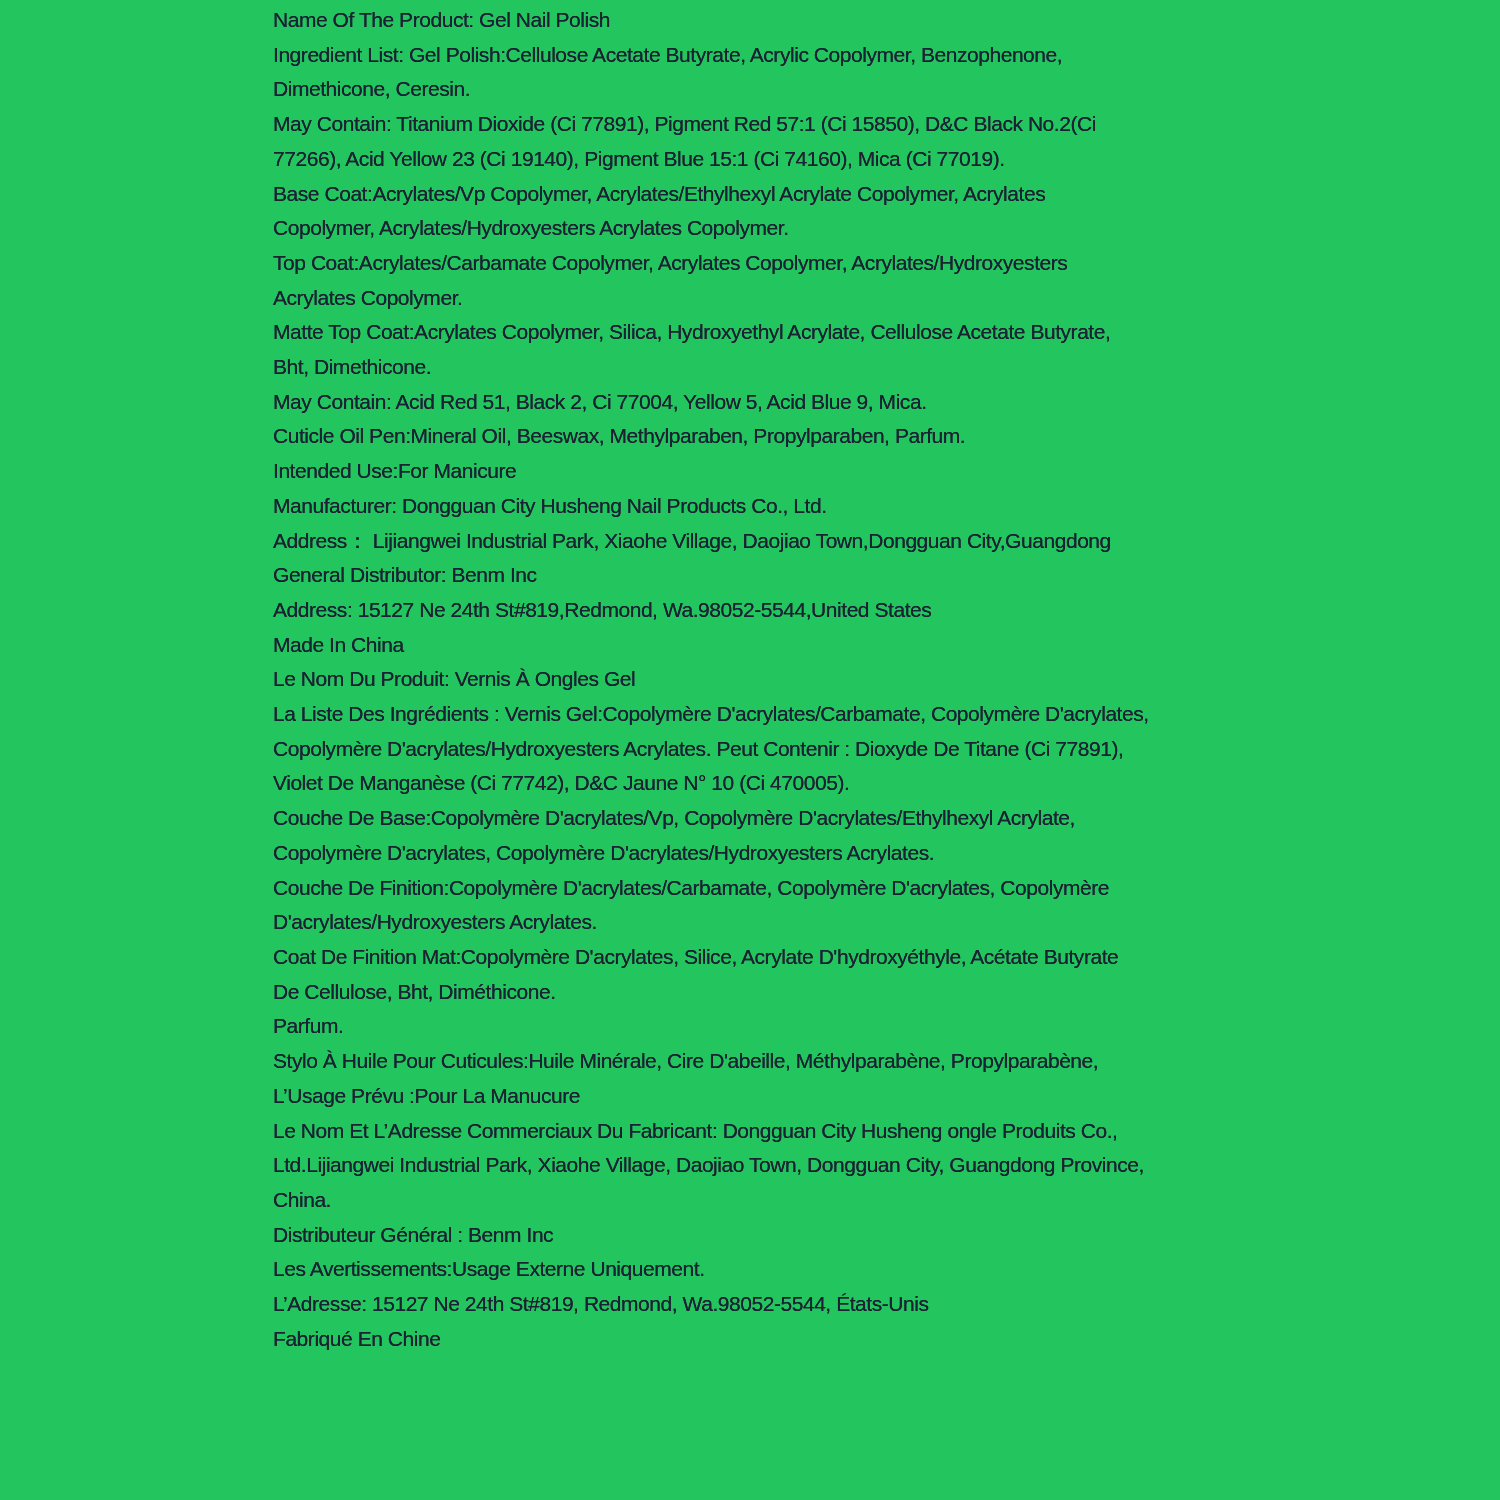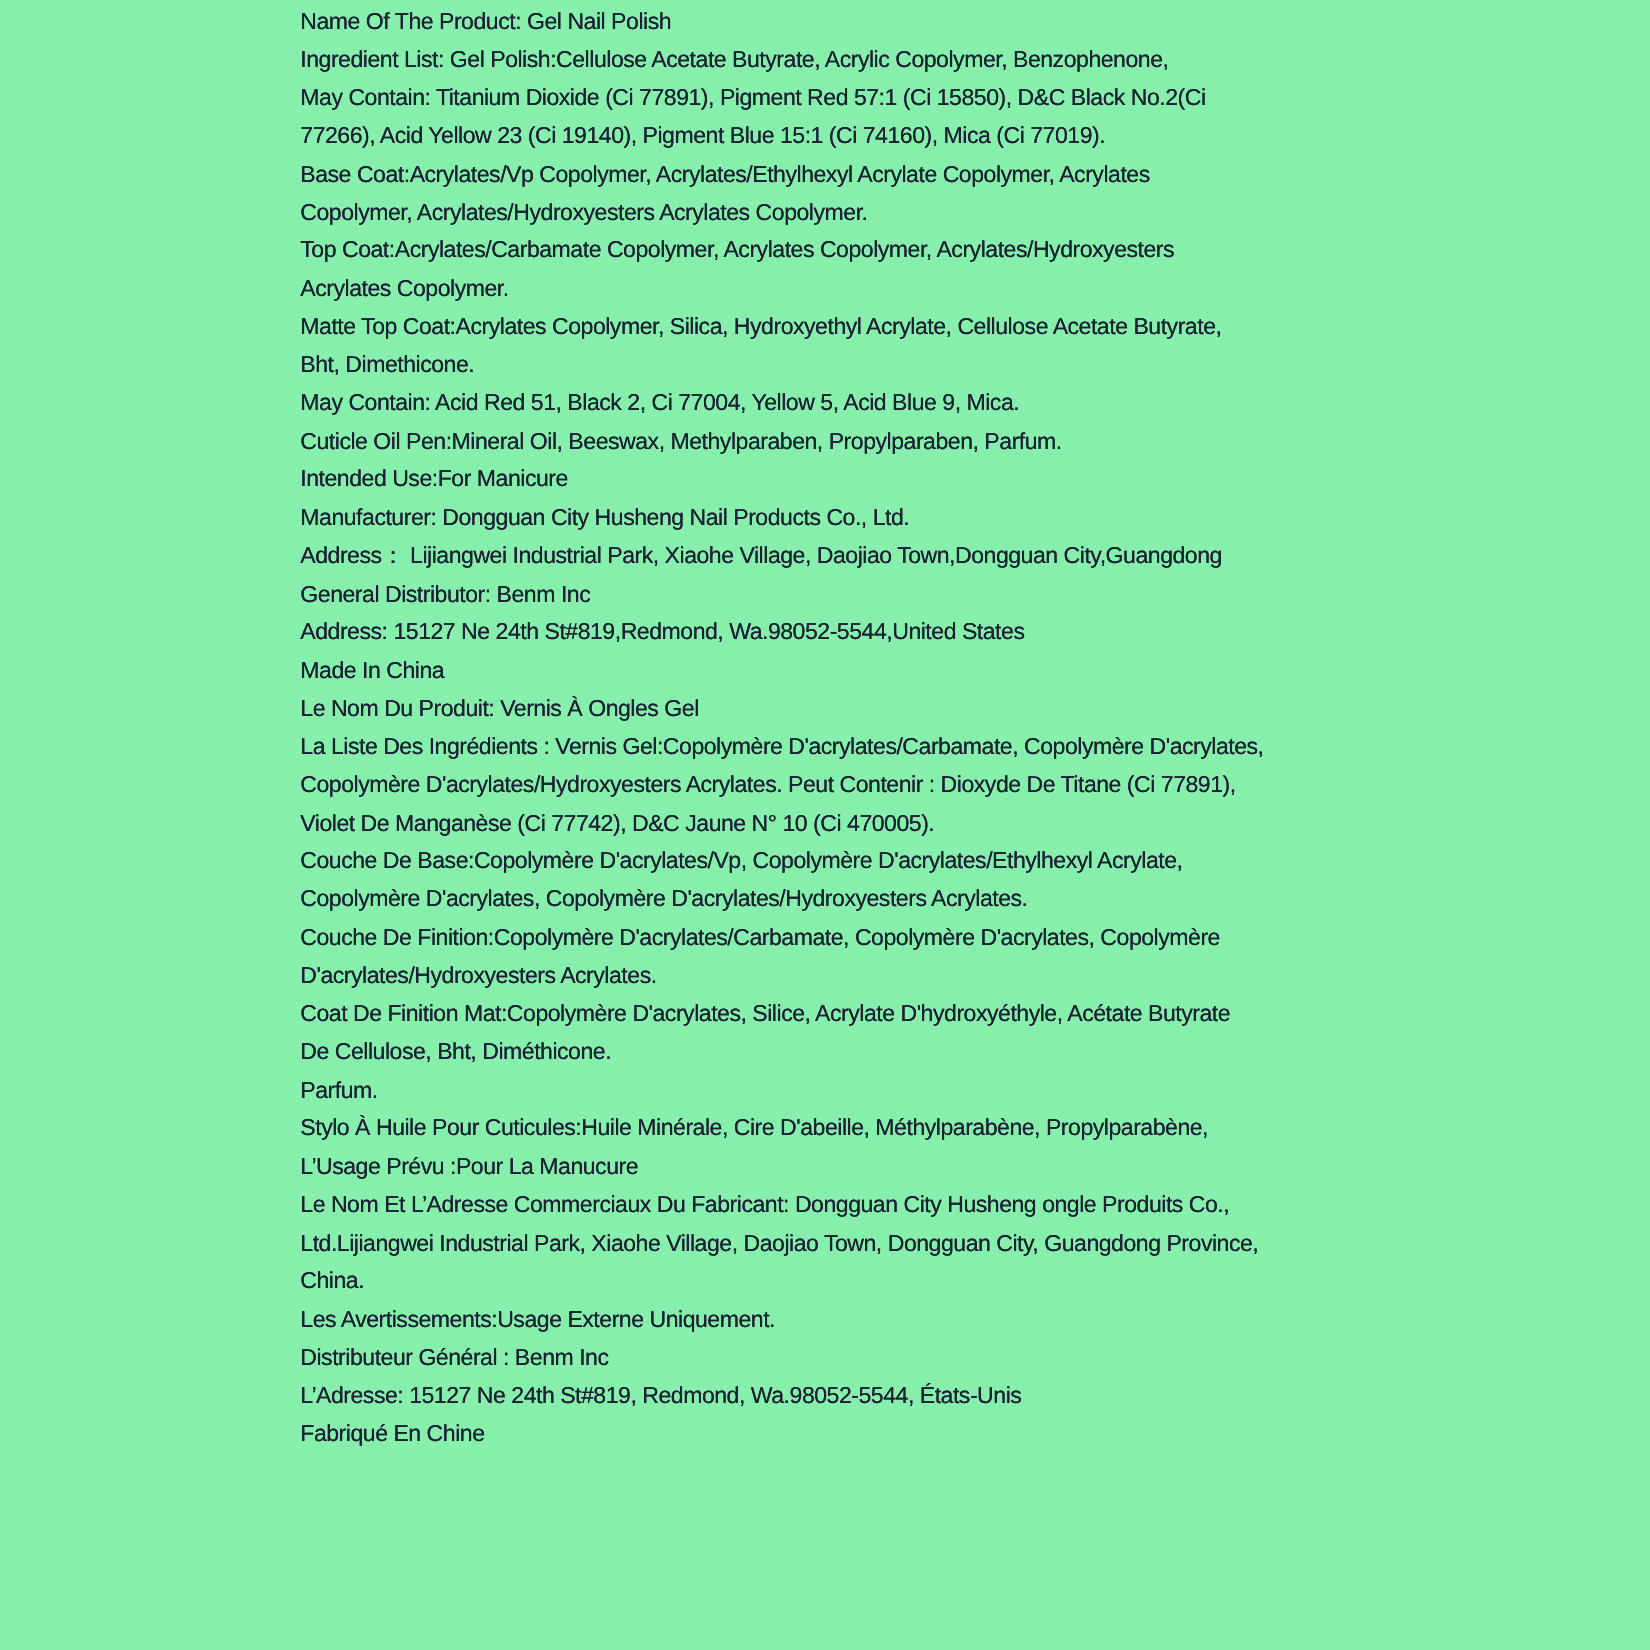--- a/index.html
+++ b/index.html
@@ -4,21 +4,21 @@
 <style>
   html, body {
     margin: 0;
     padding: 0;
     background: #ffffff;
   }
   .page {
     position: relative;
     width: 1500px;
     height: 1500px;
-    background: #86efac;
+    background: #22c55e;
     overflow: hidden;
     font-family: "Liberation Sans", sans-serif;
     color: #1b2233;
   }
   .content {
     position: absolute;
     left: 273px;
     top: 3px;
     width: 1180px;
   }
@@ -37,20 +37,21 @@
   }
 </style>
 </head>
 <body>
 
 <div class="page">
   <div class="content">
     <div class="textblock">
         <div class="line">Name Of The Product: Gel Nail Polish</div>
         <div class="line">Ingredient List: Gel Polish:Cellulose Acetate Butyrate, Acrylic Copolymer, Benzophenone,</div>
+        <div class="line">Dimethicone, Ceresin.</div>
         <div class="line">May Contain: Titanium Dioxide (Ci 77891), Pigment Red 57:1 (Ci 15850), D&amp;C Black No.2(Ci</div>
         <div class="line">77266), Acid Yellow 23 (Ci 19140), Pigment Blue 15:1 (Ci 74160), Mica (Ci 77019).</div>
         <div class="line">Base Coat:Acrylates/Vp Copolymer, Acrylates/Ethylhexyl Acrylate Copolymer, Acrylates</div>
         <div class="line">Copolymer, Acrylates/Hydroxyesters Acrylates Copolymer.</div>
         <div class="line">Top Coat:Acrylates/Carbamate Copolymer, Acrylates Copolymer, Acrylates/Hydroxyesters</div>
         <div class="line">Acrylates Copolymer.</div>
         <div class="line">Matte Top Coat:Acrylates Copolymer, Silica, Hydroxyethyl Acrylate, Cellulose Acetate Butyrate,</div>
         <div class="line">Bht, Dimethicone.</div>
         <div class="line">May Contain: Acid Red 51, Black 2, Ci 77004, Yellow 5, Acid Blue 9, Mica.</div>
         <div class="line">Cuticle Oil Pen:Mineral Oil, Beeswax, Methylparaben, Propylparaben, Parfum.</div>
@@ -71,19 +72,19 @@
         <div class="line">Couche De Finition:Copolymère D'acrylates/Carbamate, Copolymère D'acrylates, Copolymère</div>
         <div class="line">D'acrylates/Hydroxyesters Acrylates.</div>
         <div class="line">Coat De Finition Mat:Copolymère D'acrylates, Silice, Acrylate D'hydroxyéthyle, Acétate Butyrate</div>
         <div class="line">De Cellulose, Bht, Diméthicone.</div>
         <div class="line">Parfum.</div>
         <div class="line">Stylo À Huile Pour Cuticules:Huile Minérale, Cire D'abeille, Méthylparabène, Propylparabène,</div>
         <div class="line">L’Usage Prévu :Pour La Manucure</div>
         <div class="line">Le Nom Et L’Adresse Commerciaux Du Fabricant: Dongguan City Husheng ongle Produits Co.,</div>
         <div class="line">Ltd.Lijiangwei Industrial Park, Xiaohe Village, Daojiao Town, Dongguan City, Guangdong Province,</div>
         <div class="line">China.</div>
+        <div class="line">Distributeur Général : Benm Inc</div>
         <div class="line">Les Avertissements:Usage Externe Uniquement.</div>
-        <div class="line">Distributeur Général : Benm Inc</div>
         <div class="line">L’Adresse: 15127 Ne 24th St#819, Redmond, Wa.98052-5544, États-Unis</div>
         <div class="line">Fabriqué En Chine</div>
       </div>
   </div>
 </div>
 
 </body></html>

